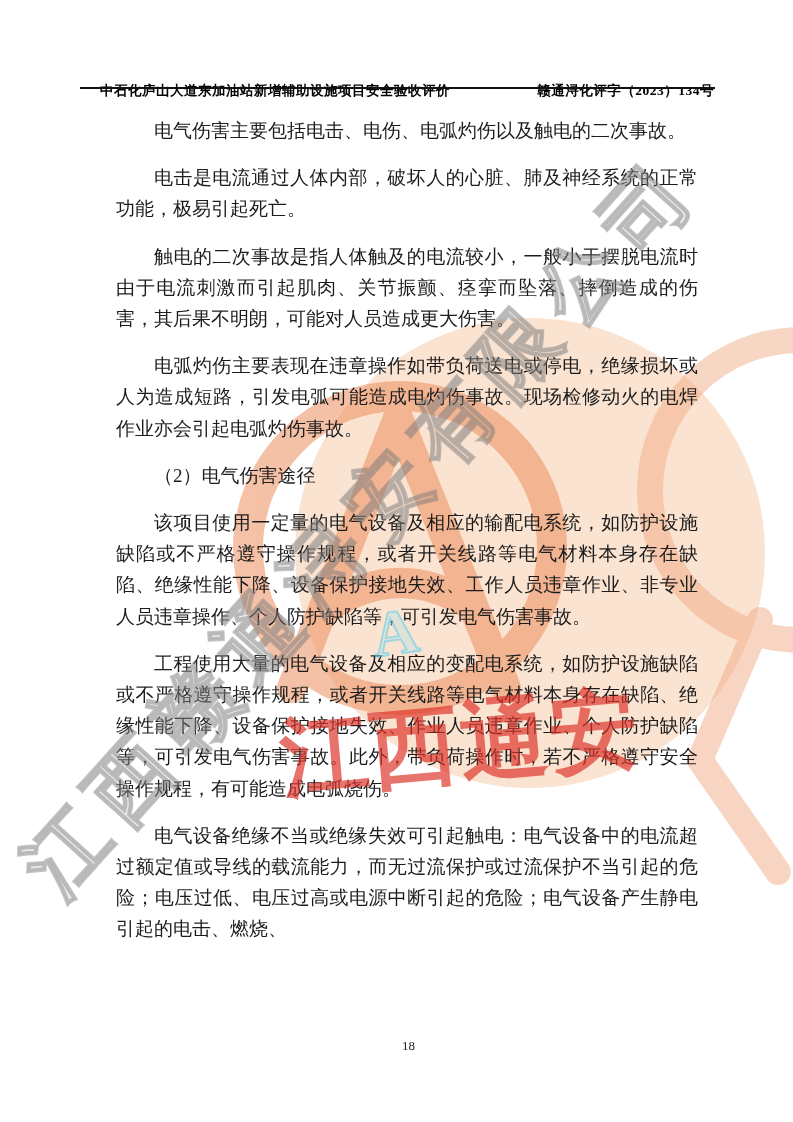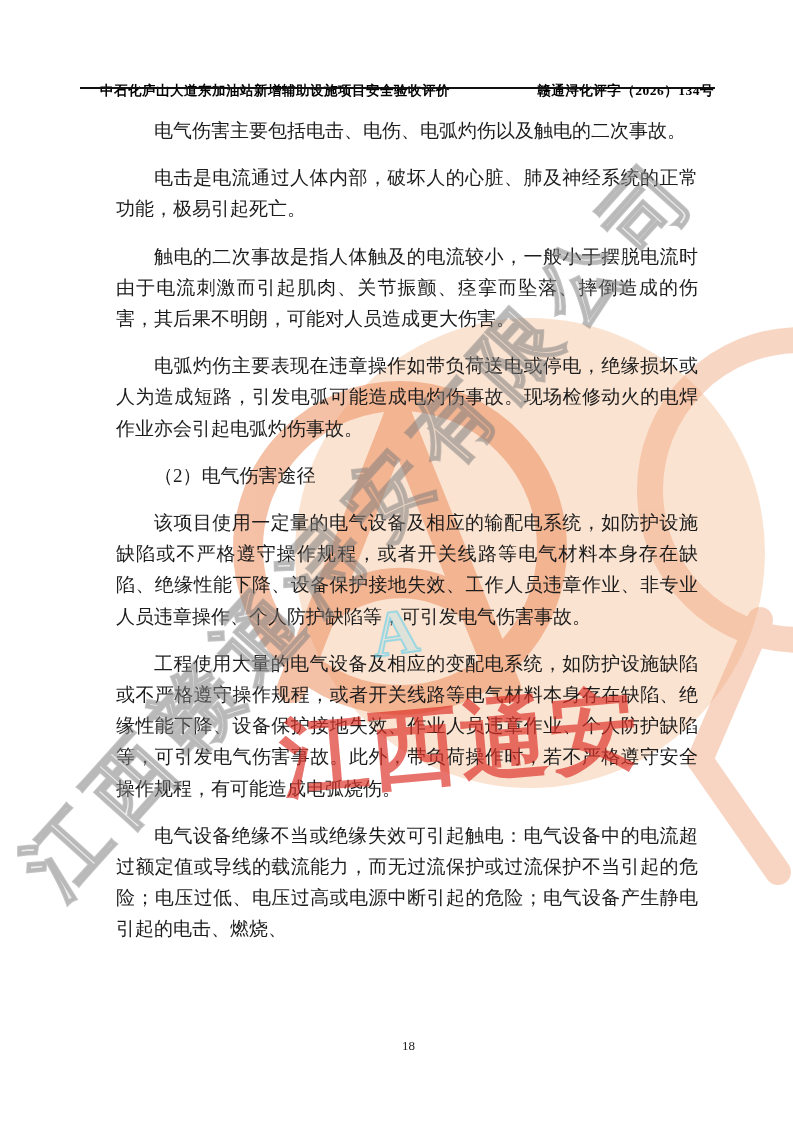--- a/index.html
+++ b/index.html
@@ -75,21 +75,21 @@
 
     <g stroke="#F0A47C" stroke-width="26" fill="none" opacity="0.45" stroke-linecap="round">
       <circle cx="800" cy="490" r="150"></circle>
       <path d="M700 760 L760 620"></path>
       <path d="M700 760 L778 872"></path>
     </g>
   </svg>
 
   <div class="header">
     <span>中石化庐山大道东加油站新增辅助设施项目安全验收评价</span>
-    <span>赣通浔化评字（2026）134号</span>
+    <span>赣通浔化评字（2023）134号</span>
   </div>
   <div class="header-rule"></div>
 
   <div class="body-text" id="body-text">
       <p class="para">电气伤害主要包括电击、电伤、电弧灼伤以及触电的二次事故。</p>
       <p class="para">电击是电流通过人体内部，破坏人的心脏、肺及神经系统的正常功能，极易引起死亡。</p>
       <p class="para">触电的二次事故是指人体触及的电流较小，一般小于摆脱电流时由于电流刺激而引起肌肉、关节振颤、痉挛而坠落、摔倒造成的伤害，其后果不明朗，可能对人员造成更大伤害。</p>
       <p class="para">电弧灼伤主要表现在违章操作如带负荷送电或停电，绝缘损坏或人为造成短路，引发电弧可能造成电灼伤事故。现场检修动火的电焊作业亦会引起电弧灼伤事故。</p>
       <p class="para">（2）电气伤害途径</p>
       <p class="para">该项目使用一定量的电气设备及相应的输配电系统，如防护设施缺陷或不严格遵守操作规程，或者开关线路等电气材料本身存在缺陷、绝缘性能下降、设备保护接地失效、工作人员违章作业、非专业人员违章操作、个人防护缺陷等，可引发电气伤害事故。</p>

